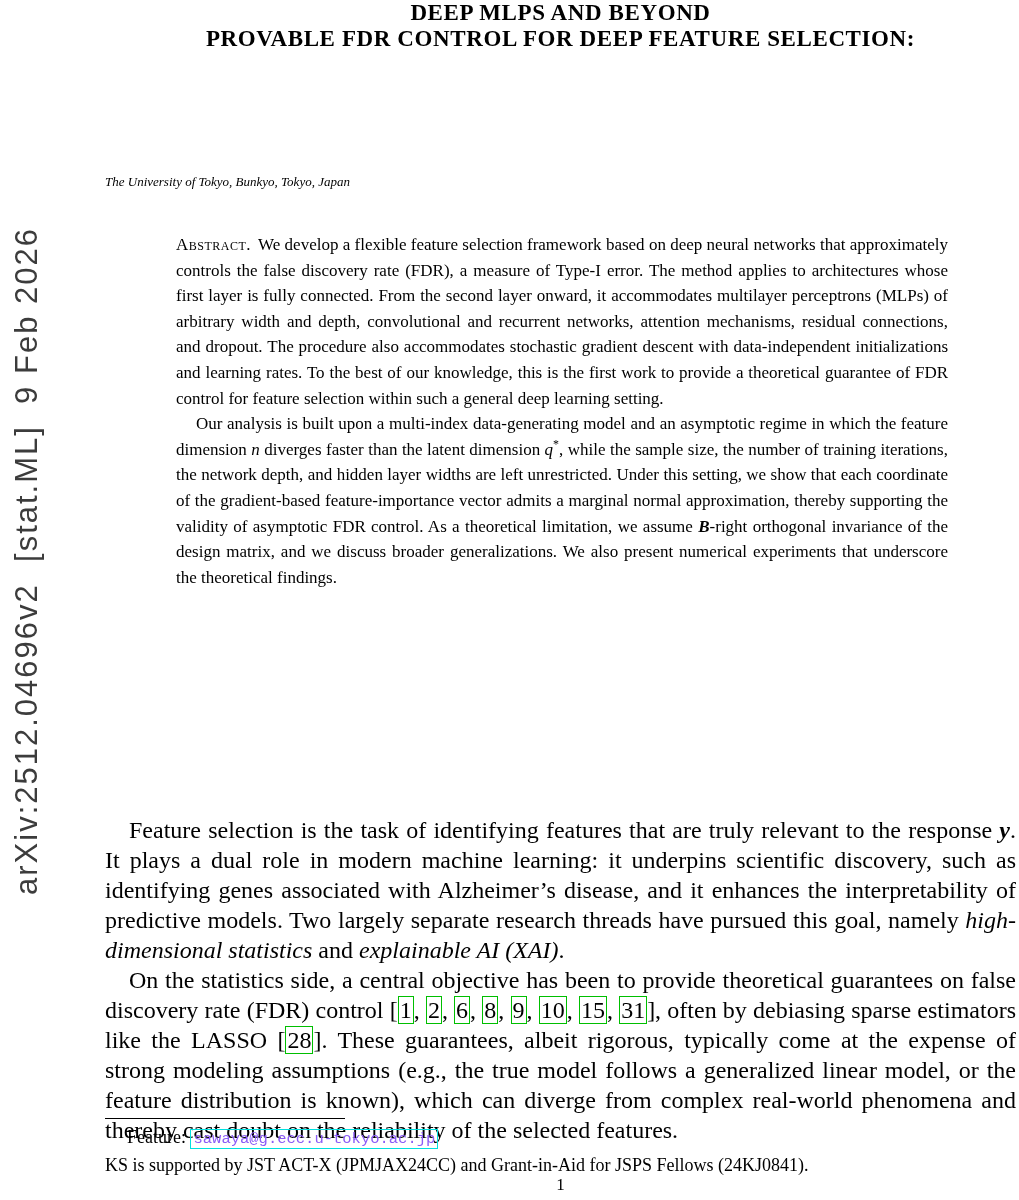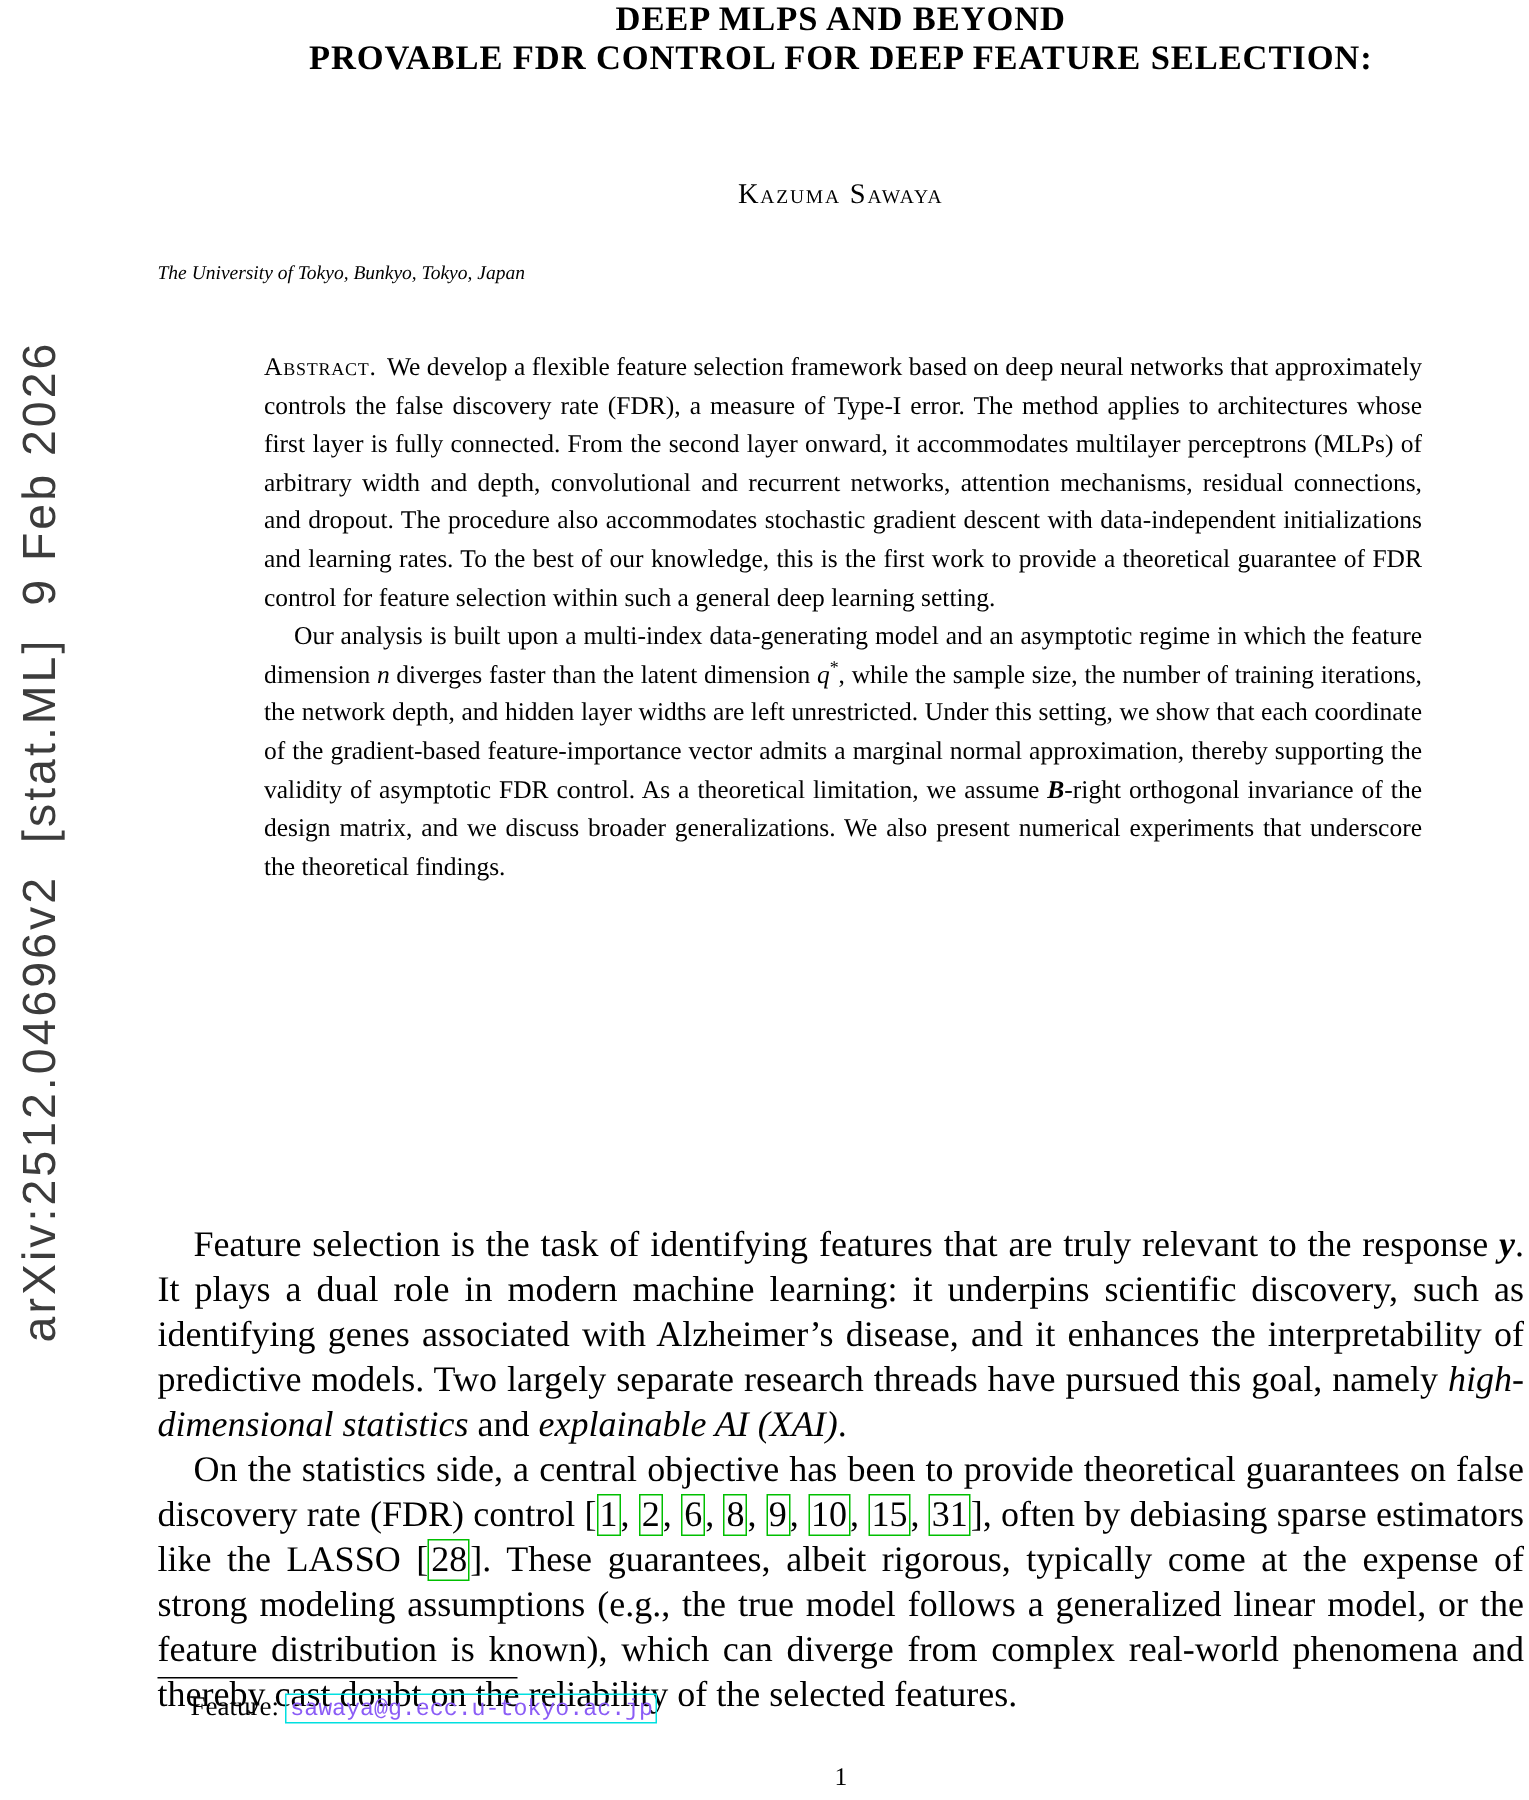--- a/index.html
+++ b/index.html
@@ -99,36 +99,36 @@
     <span class="arxiv-stamp-text">arXiv:2512.04696v2  [stat.ML]  9 Feb 2026</span>
   </div>
 
   <div class="content">
 
     <div class="title">
       <div>DEEP MLPS AND BEYOND</div>
       <div>PROVABLE FDR CONTROL FOR DEEP FEATURE SELECTION:</div>
     </div>
 
-    <div class="author">Kazuma Sawaya</div>
 
     <div class="affiliation">The University of Tokyo, Bunkyo, Tokyo, Japan</div>
 
     <div class="abstract">
       <p class="abs-p1"><span class="abs-label">Abstract.</span><span>We develop a flexible feature selection framework based on deep neural networks that approximately controls the false discovery rate (FDR), a measure of Type-I error. The method applies to architectures whose first layer is fully connected. From the second layer onward, it accommodates multilayer perceptrons (MLPs) of arbitrary width and depth, convolutional and recurrent networks, attention mechanisms, residual connections, and dropout. The procedure also accommodates stochastic gradient descent with data-independent initializations and learning rates. To the best of our knowledge, this is the first work to provide a theoretical guarantee of FDR control for feature selection within such a general deep learning setting.</span></p>
       <p class="abs-p2"><span class="seg seg-text">Our analysis is built upon a multi-index data-generating model and an asymptotic regime in which the feature dimension </span><span class="seg seg-i">n</span><span class="seg seg-text"> diverges faster than the latent dimension </span><span class="seg seg-i">q</span><span class="seg seg-sup">*</span><span class="seg seg-text">, while the sample size, the number of training iterations, the network depth, and hidden layer widths are left unrestricted. Under this setting, we show that each coordinate of the gradient-based feature-importance vector admits a marginal normal approximation, thereby supporting the validity of asymptotic FDR control. As a theoretical limitation, we assume </span><span class="seg seg-bi">B</span><span class="seg seg-text">-right orthogonal invariance of the design matrix, and we discuss broader generalizations. We also present numerical experiments that underscore the theoretical findings.</span></p>
     </div>
 
 
     <div class="body-text">
       <p class="indent"><span class="seg seg-text">Feature selection is the task of identifying features that are truly relevant to the response </span><span class="seg seg-bi">y</span><span class="seg seg-text">. It plays a dual role in modern machine learning: it underpins scientific discovery, such as identifying genes associated with Alzheimer’s disease, and it enhances the interpretability of predictive models. Two largely separate research threads have pursued this goal, namely </span><span class="seg seg-i">high-dimensional statistics</span><span class="seg seg-text"> and </span><span class="seg seg-i">explainable AI (XAI)</span><span class="seg seg-text">.</span></p>
       <p class="indent"><span class="seg seg-text">On the statistics side, a central objective has been to provide theoretical guarantees on false discovery rate (FDR) control [</span><span class="seg seg-cite">1</span><span class="seg seg-text">, </span><span class="seg seg-cite">2</span><span class="seg seg-text">, </span><span class="seg seg-cite">6</span><span class="seg seg-text">, </span><span class="seg seg-cite">8</span><span class="seg seg-text">, </span><span class="seg seg-cite">9</span><span class="seg seg-text">, </span><span class="seg seg-cite">10</span><span class="seg seg-text">, </span><span class="seg seg-cite">15</span><span class="seg seg-text">, </span><span class="seg seg-cite">31</span><span class="seg seg-text">], often by debiasing sparse estimators like the LASSO [</span><span class="seg seg-cite">28</span><span class="seg seg-text">]. These guarantees, albeit rigorous, typically come at the expense of strong modeling assumptions (e.g., the true model follows a generalized linear model, or the feature distribution is known), which can diverge from complex real-world phenomena and thereby cast doubt on the reliability of the selected features.</span></p>
     </div>
 
     <div class="footnote">
       <div class="footnote-rule"></div>
       <div class="footnote-contact"><span>Feature: </span><a class="email-link">sawaya@g.ecc.u-tokyo.ac.jp</a></div>
+      <div class="footnote-support">KS is supported by JST ACT-X (JPMJAX24CC) and Grant-in-Aid for JSPS Fellows (24KJ0841).</div>
     </div>
 
     <div class="page-number">1</div>
 
   </div>
 </div>
 
 </body></html>

